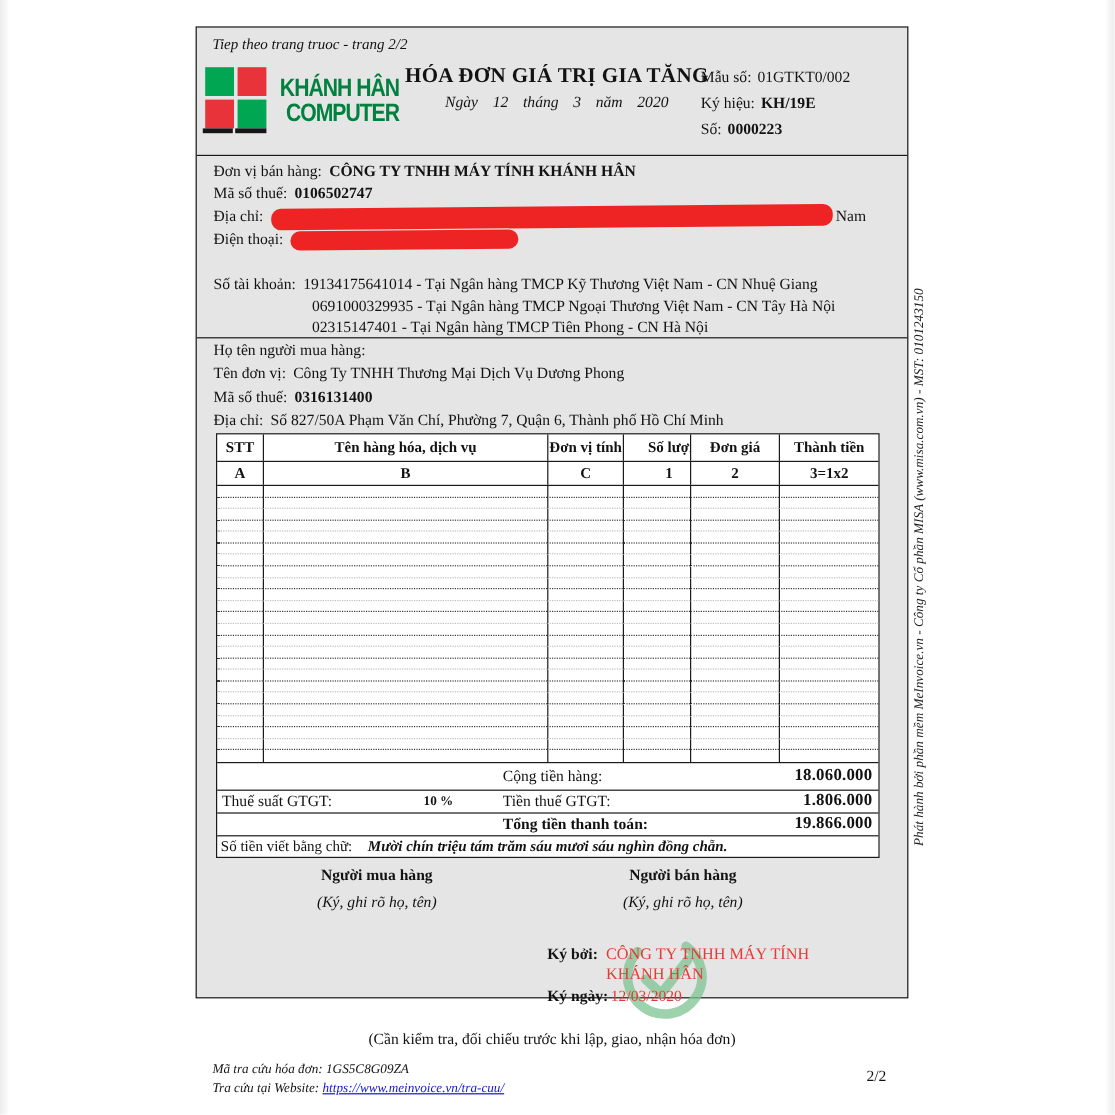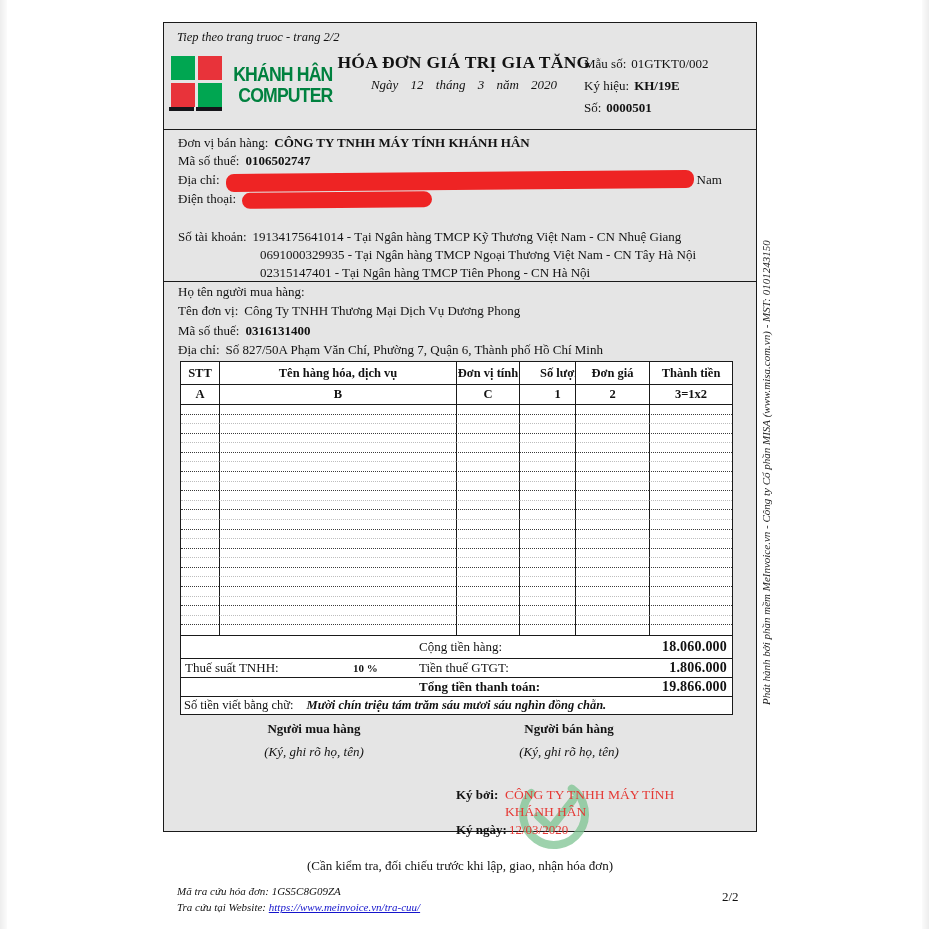--- a/index.html
+++ b/index.html
@@ -137,21 +137,21 @@
       </div>
 
       <div class="title-block">
         <div class="title">HÓA ĐƠN GIÁ TRỊ GIA TĂNG</div>
         <div class="date-line">Ngày 12 tháng 3 năm 2020</div>
       </div>
 
       <div class="meta-block">
         <div><span>Mẫu số:</span><span class="meta-val">01GTKT0/002</span></div>
         <div><span>Ký hiệu:</span><span class="meta-val bold">KH/19E</span></div>
-        <div><span>Số:</span><span class="meta-val bold">0000501</span></div>
+        <div><span>Số:</span><span class="meta-val bold">0000223</span></div>
       </div>
     </div>
 
     <div class="seller-sec">
       <div class="line" style="top:4px;">
         <span class="lbl">Đơn vị bán hàng:</span><span class="bold">CÔNG TY TNHH MÁY TÍNH KHÁNH HÂN</span>
       </div>
       <div class="line" style="top:22px;">
         <span class="lbl">Mã số thuế:</span><span class="bold">0106502747</span>
       </div>
@@ -397,21 +397,21 @@
             <div class="bcell c4"></div>
             <div class="bcell c5"></div>
           </div>
         </div>
 
       <div class="totrow h22" style="border-top:1.5px solid #1a1a1a;">
         <span class="tot-mid">Cộng tiền hàng:</span>
         <span class="tot-val">18.060.000</span>
       </div>
       <div class="totrow h18">
-        <span class="tot-left">Thuế suất TNHH:</span>
+        <span class="tot-left">Thuế suất GTGT:</span>
         <span class="tot-rate">10 %</span>
         <span class="tot-mid">Tiền thuế GTGT:</span>
         <span class="tot-val">1.806.000</span>
       </div>
       <div class="totrow h18">
         <span class="tot-mid bold">Tổng tiền thanh toán:</span>
         <span class="tot-val">19.866.000</span>
       </div>
       <div class="totrow h16 words-row">
         <span class="words-lbl">Số tiền viết bằng chữ:</span>

